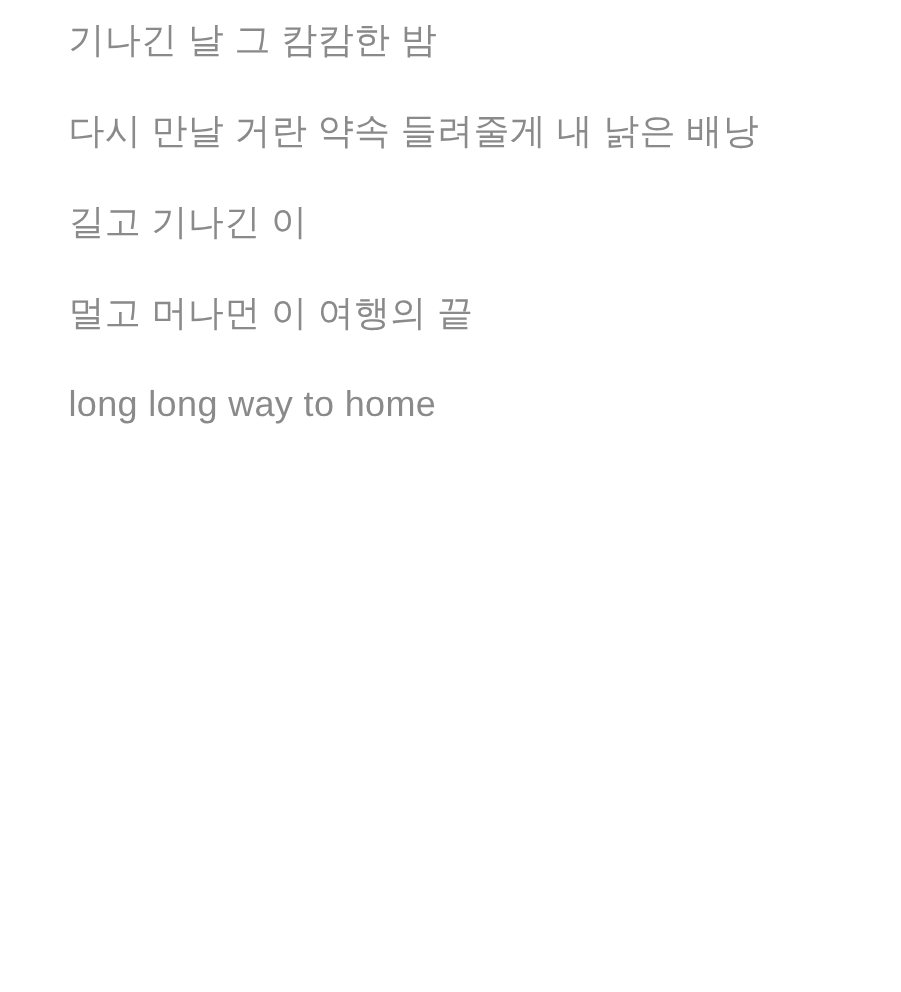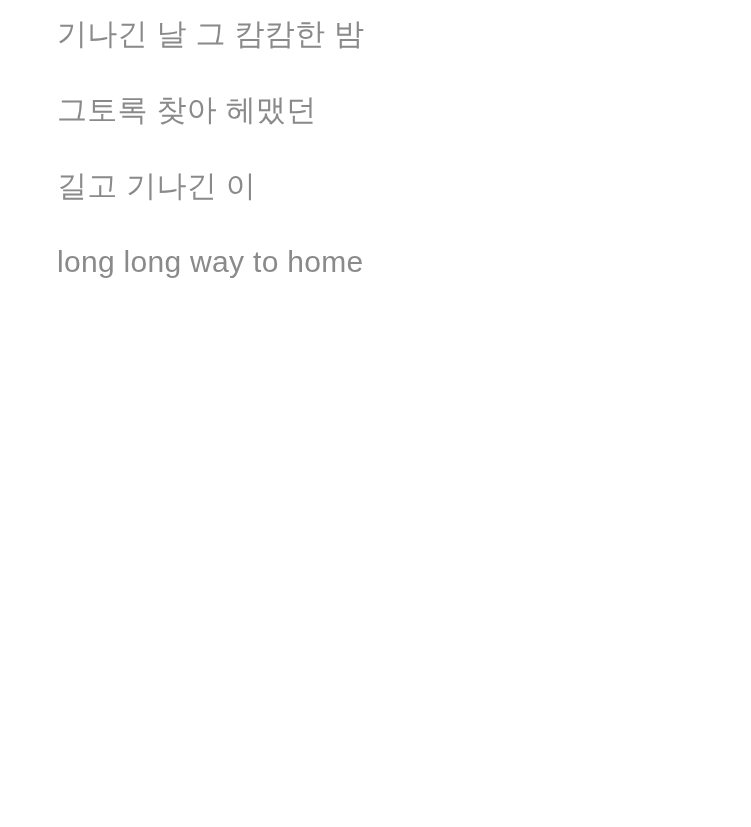--- a/index.html
+++ b/index.html
@@ -29,16 +29,17 @@
     letter-spacing: 0.3px;
     color: var(--text-color, #8a8a8a);
     white-space: nowrap;
   }
 </style>
 </head>
 <body>
 
 <main class="lyrics-panel">
   <p class="lyric-line">기나긴 날 그 캄캄한 밤</p>
-  <p class="lyric-line">그토록 찾아 헤맸던</p>
+  <p class="lyric-line">다시 만날 거란 약속 들려줄게 내 낡은 배낭</p>
   <p class="lyric-line">길고 기나긴 이</p>
+  <p class="lyric-line">멀고 머나먼 이 여행의 끝</p>
   <p class="lyric-line">long long way to home</p>
 </main>
 
 </body></html>

